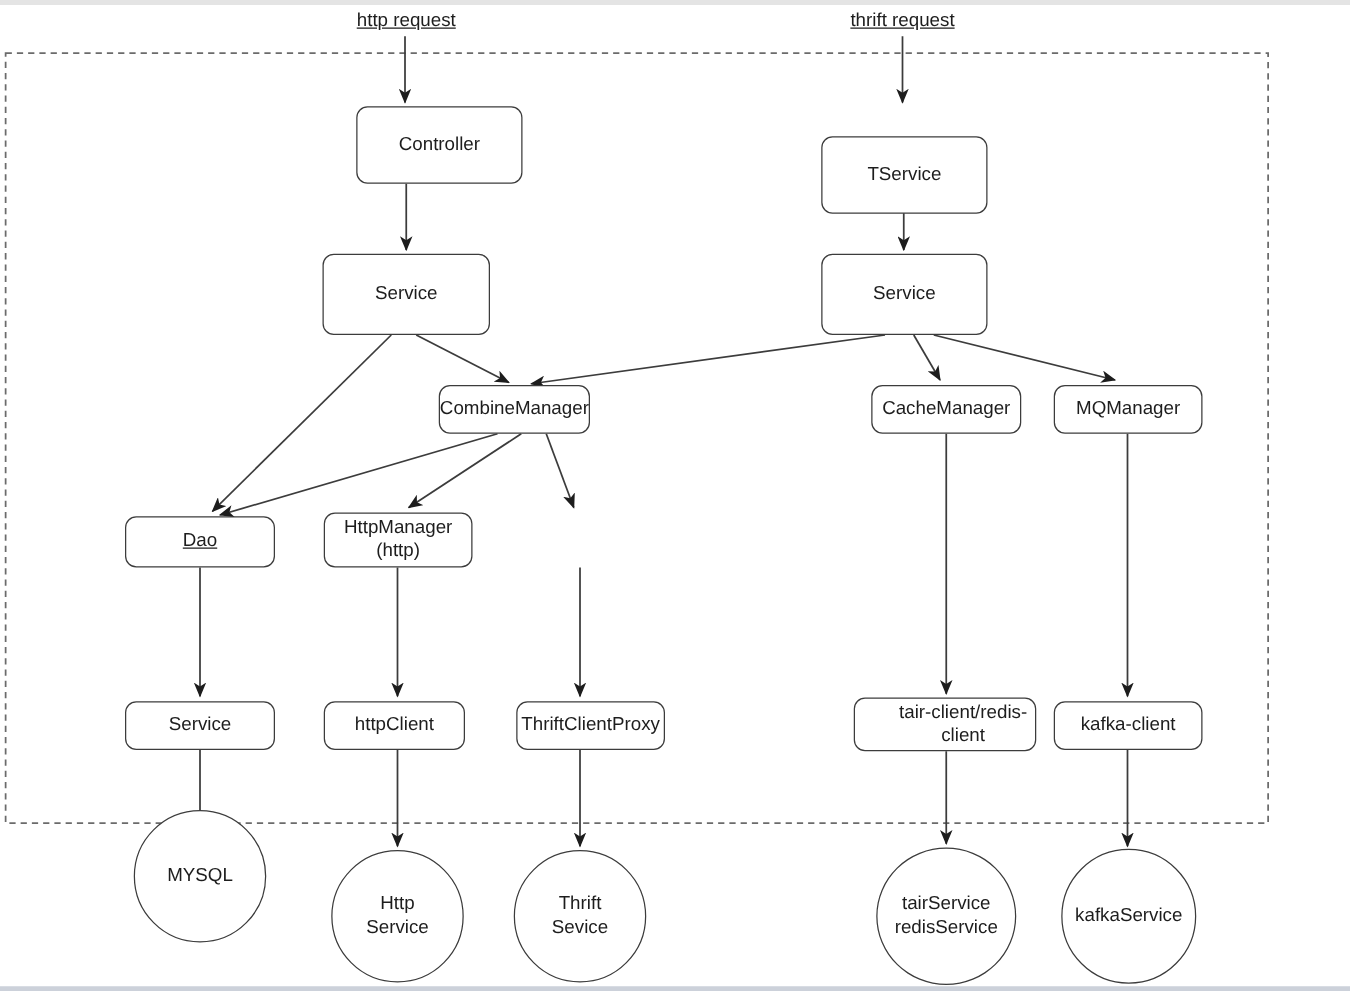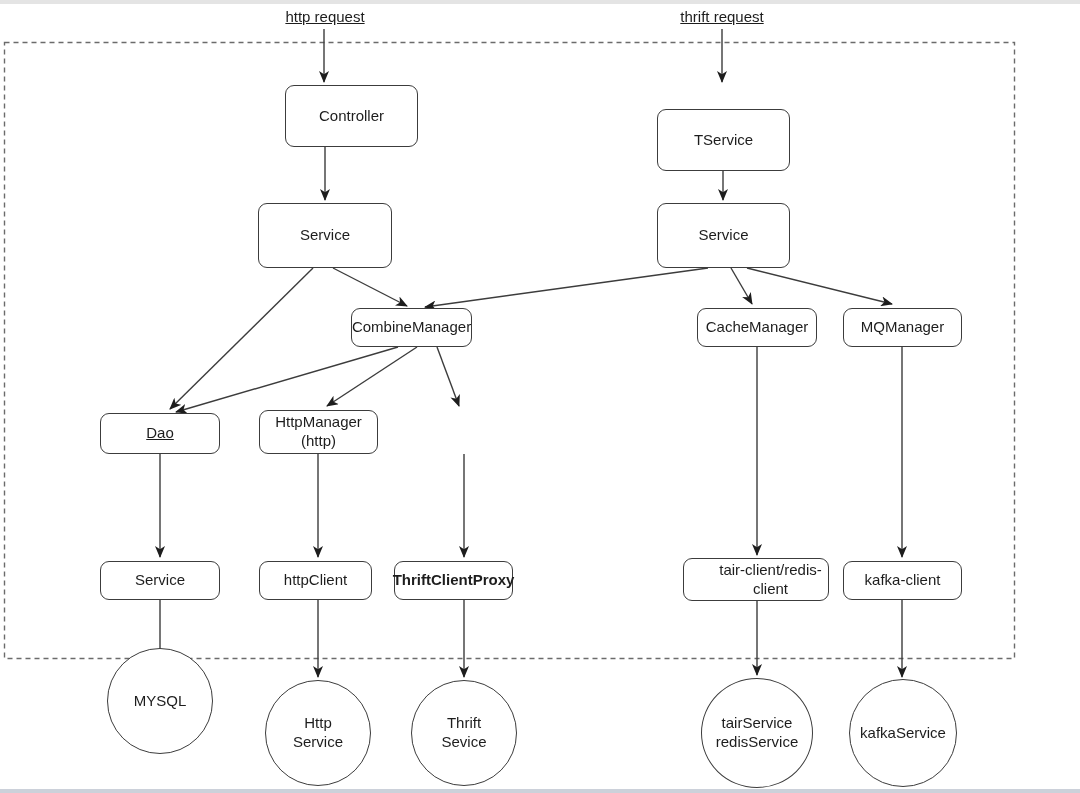--- a/index.html
+++ b/index.html
@@ -115,21 +115,21 @@
   <div class="node box" style="left:351px; top:308px; width:121px; height:39px;">CombineManager</div>
   <div class="node box" style="left:697px; top:308px; width:120px; height:39px;">CacheManager</div>
   <div class="node box" style="left:843px; top:308px; width:119px; height:39px;">MQManager</div>
 
   <div class="node box" style="left:100px; top:413px; width:120px; height:41px;text-decoration:underline;">Dao</div>
   <div class="node box" style="left:259px; top:410px; width:119px; height:44px;">HttpManager
 (http)</div>
 
   <div class="node box" style="left:100px; top:561px; width:120px; height:39px;">Service</div>
   <div class="node box" style="left:259px; top:561px; width:113px; height:39px;">httpClient</div>
-  <div class="node box" style="left:394px; top:561px; width:119px; height:39px;font-weight:bold;">ThriftClientProxy</div>
+  <div class="node box" style="left:413px; top:561px; width:119px; height:39px;">ThriftClientProxy</div>
   <div class="node box" style="left:683px; top:558px; width:146px; height:43px;padding-left:29px;">tair-client/redis-
 client</div>
   <div class="node box" style="left:843px; top:561px; width:119px; height:39px;">kafka-client</div>
 
   <div class="node circle" style="left:107px; top:648px; width:106px; height:106px;">MYSQL</div>
   <div class="node circle" style="left:265px; top:680px; width:106px; height:106px;">Http
 Service</div>
   <div class="node circle" style="left:411px; top:680px; width:106px; height:106px;">Thrift
 Sevice</div>
   <div class="node circle" style="left:701px; top:678px; width:112px; height:110px;">tairService

